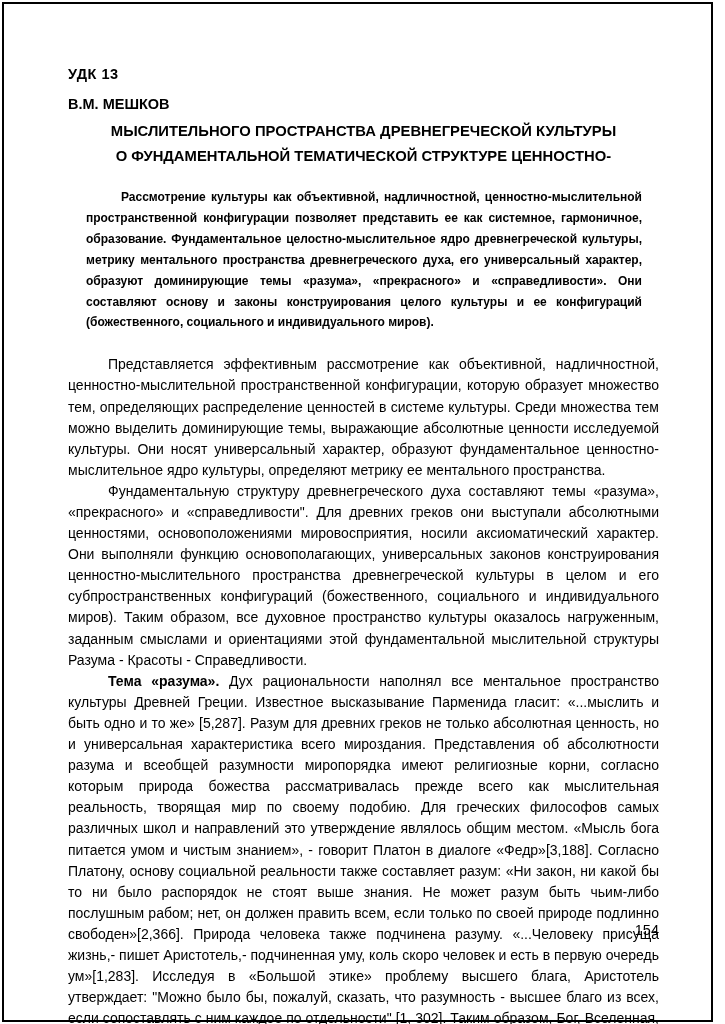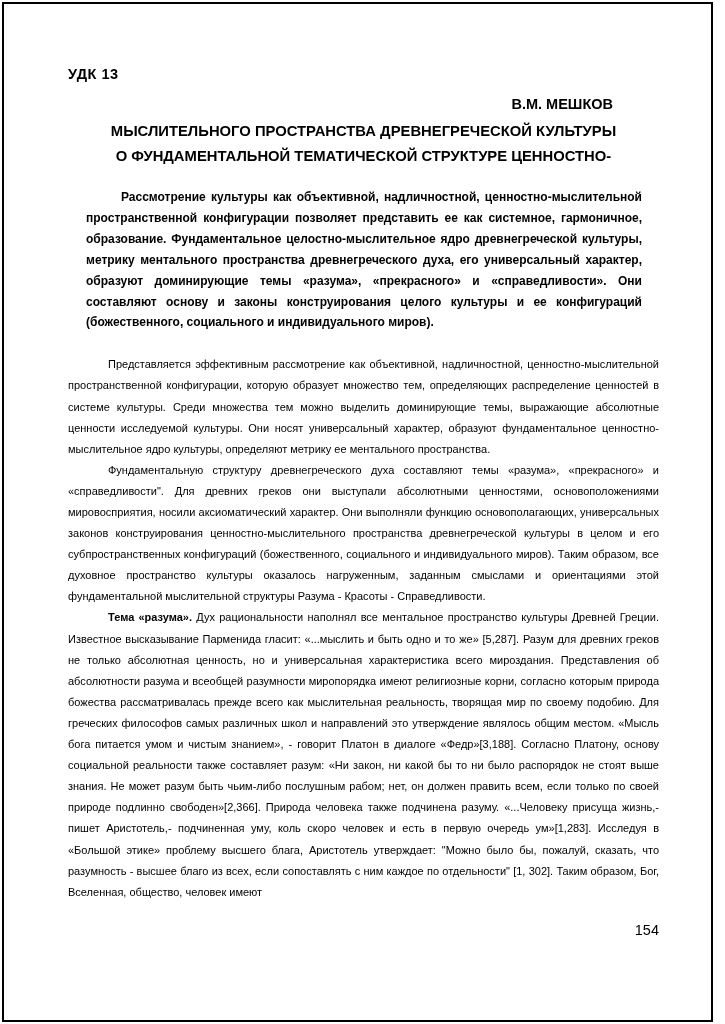--- a/index.html
+++ b/index.html
@@ -29,41 +29,41 @@
   .udk {
     font-weight: bold;
     font-size: 14.5px;
     line-height: 17px;
     letter-spacing: 0.5px;
   }
   .author {
     font-weight: bold;
     font-size: 14.5px;
     line-height: 17px;
-    text-align: right;
+    text-align: left;
     margin: 13px 46px 0 0;
   }
   .title {
     font-weight: bold;
     font-size: 14.8px;
     line-height: 25px;
     text-align: center;
     margin: 6px 28px 0 28px;
   }
   .abstract {
     font-weight: bold;
     font-size: 12px;
     line-height: 20.9px;
     text-align: justify;
     margin: 18px 17px 0 18px;
     text-indent: 35px;
   }
   .body { margin-top: 21px; }
   .para {
-    font-size: 11px;
+    font-size: 14px;
     line-height: 21.1px;
     text-align: justify;
     margin: 0;
     text-indent: 40px;
   }
   .lead { font-weight: bold; }
   .pagenum {
     position: absolute;
     left: 16px; right: 0;
     bottom: 86px;

